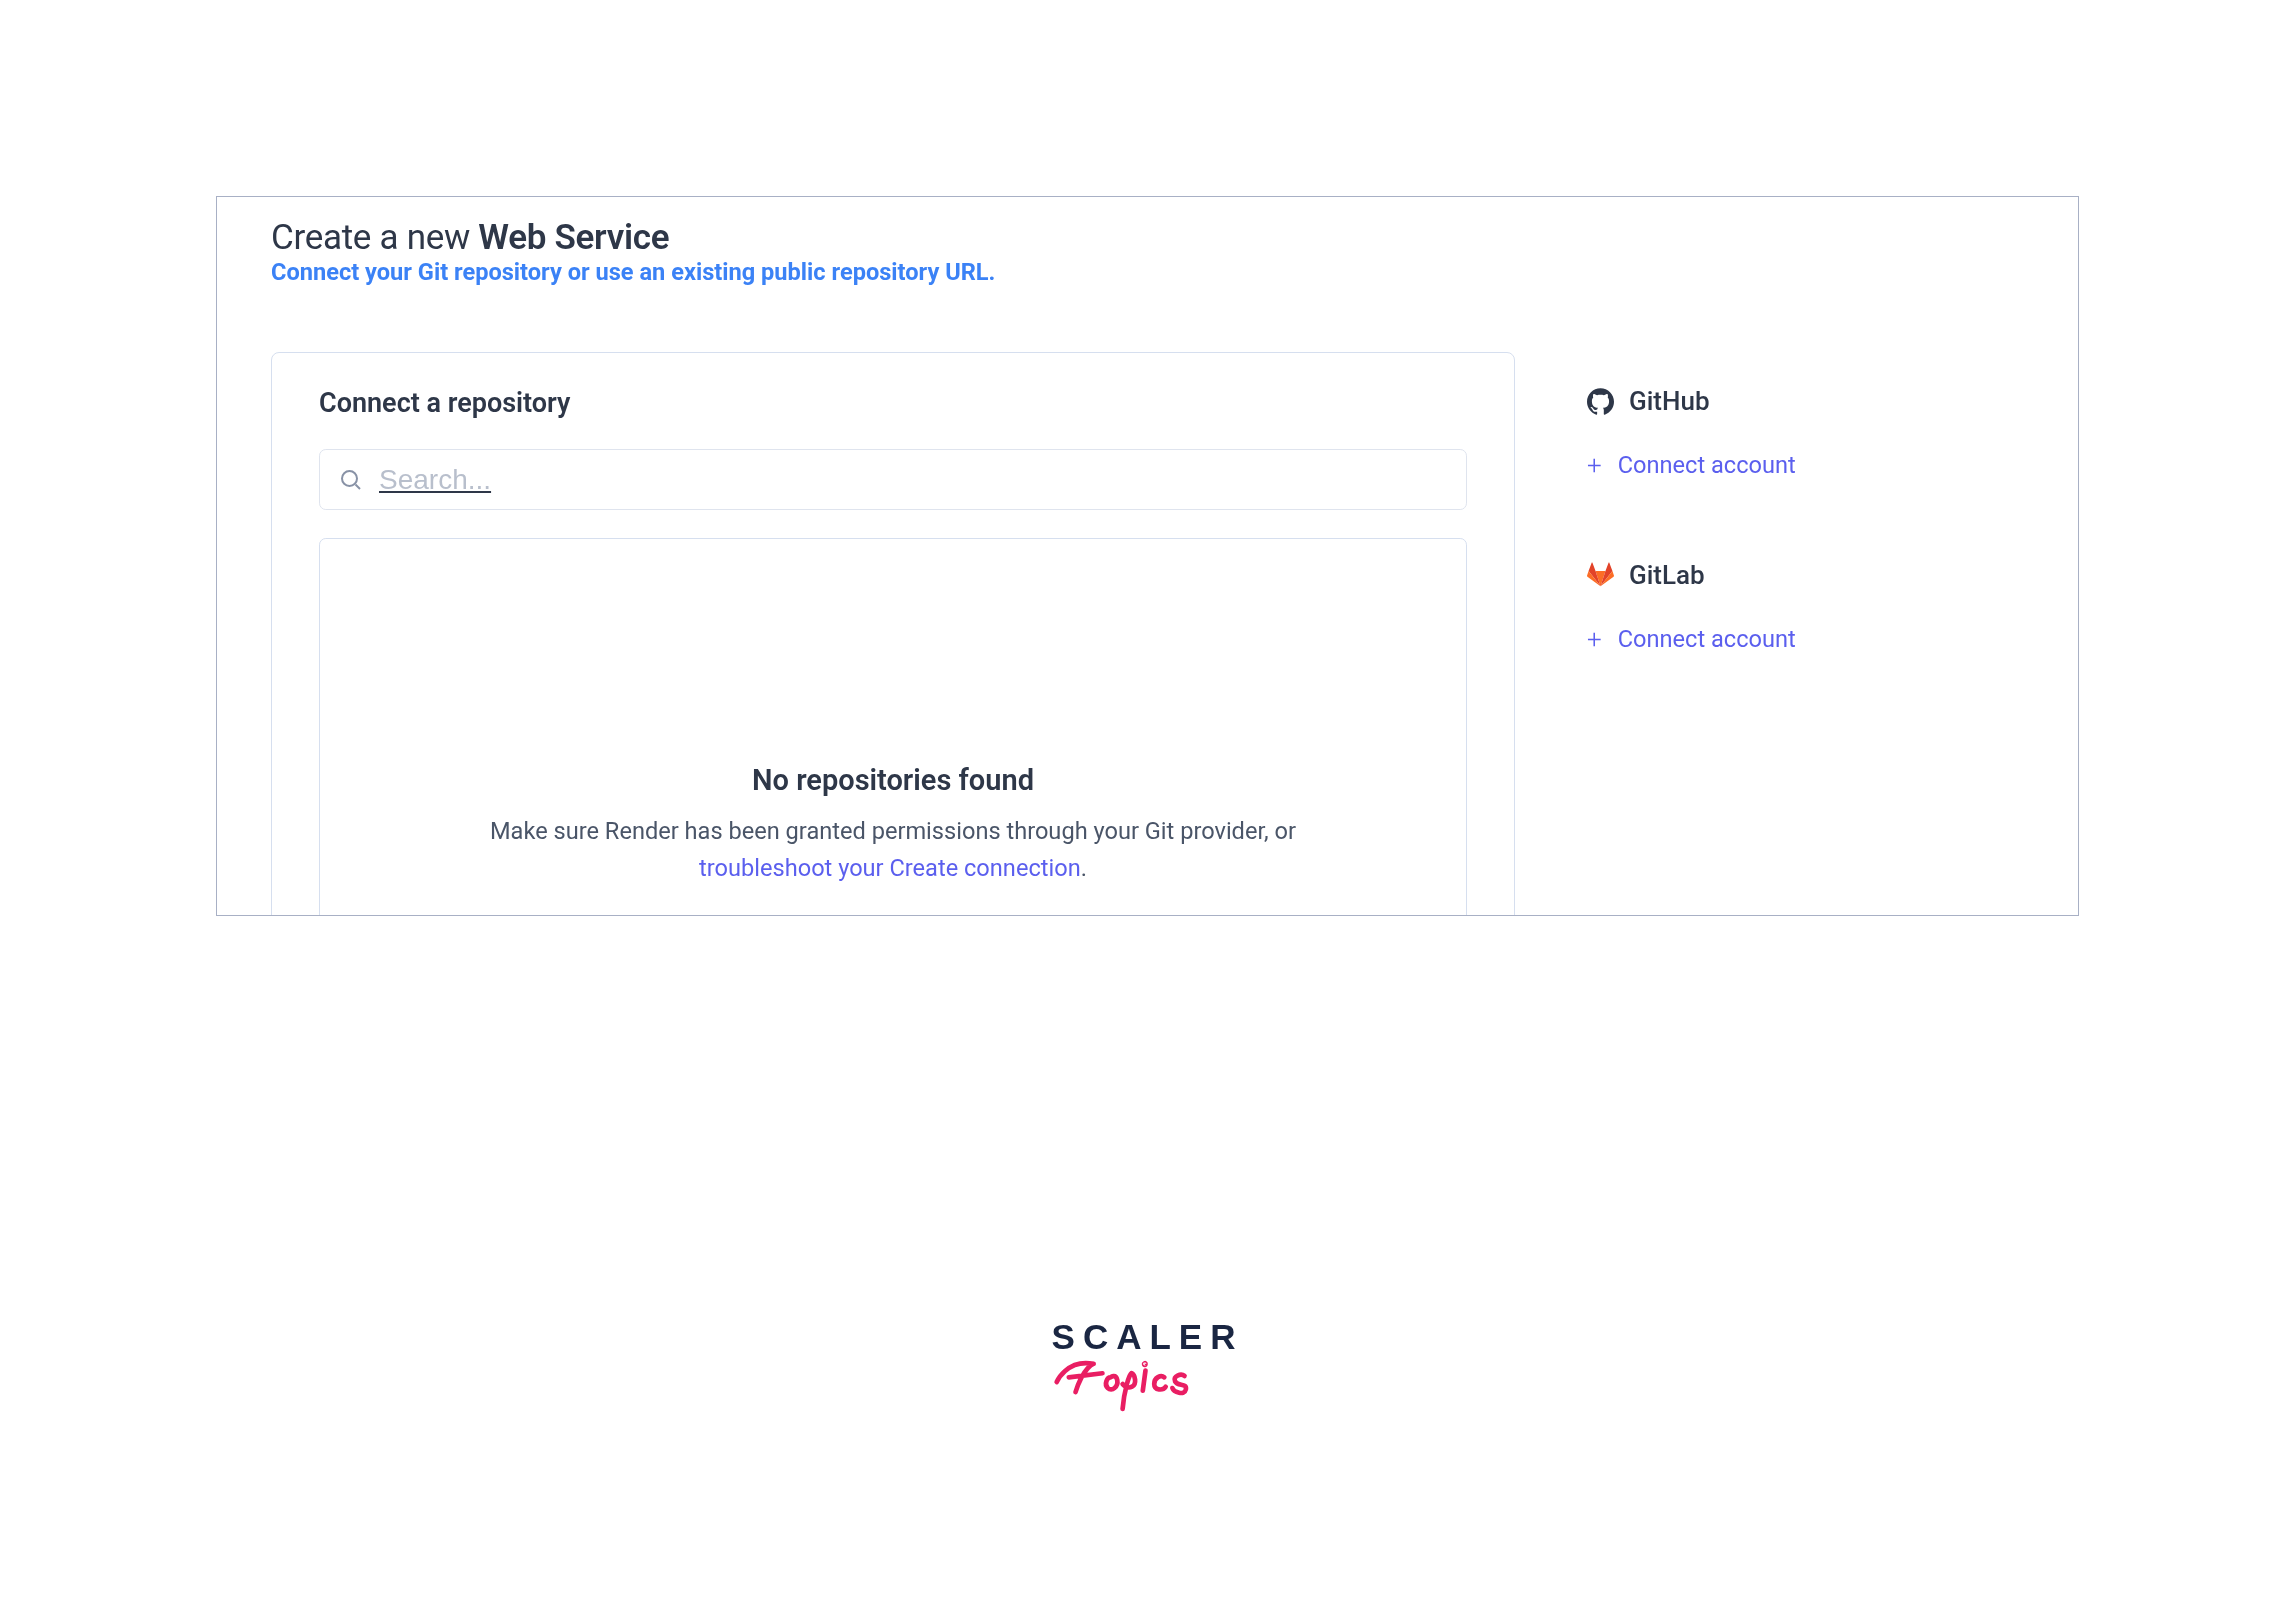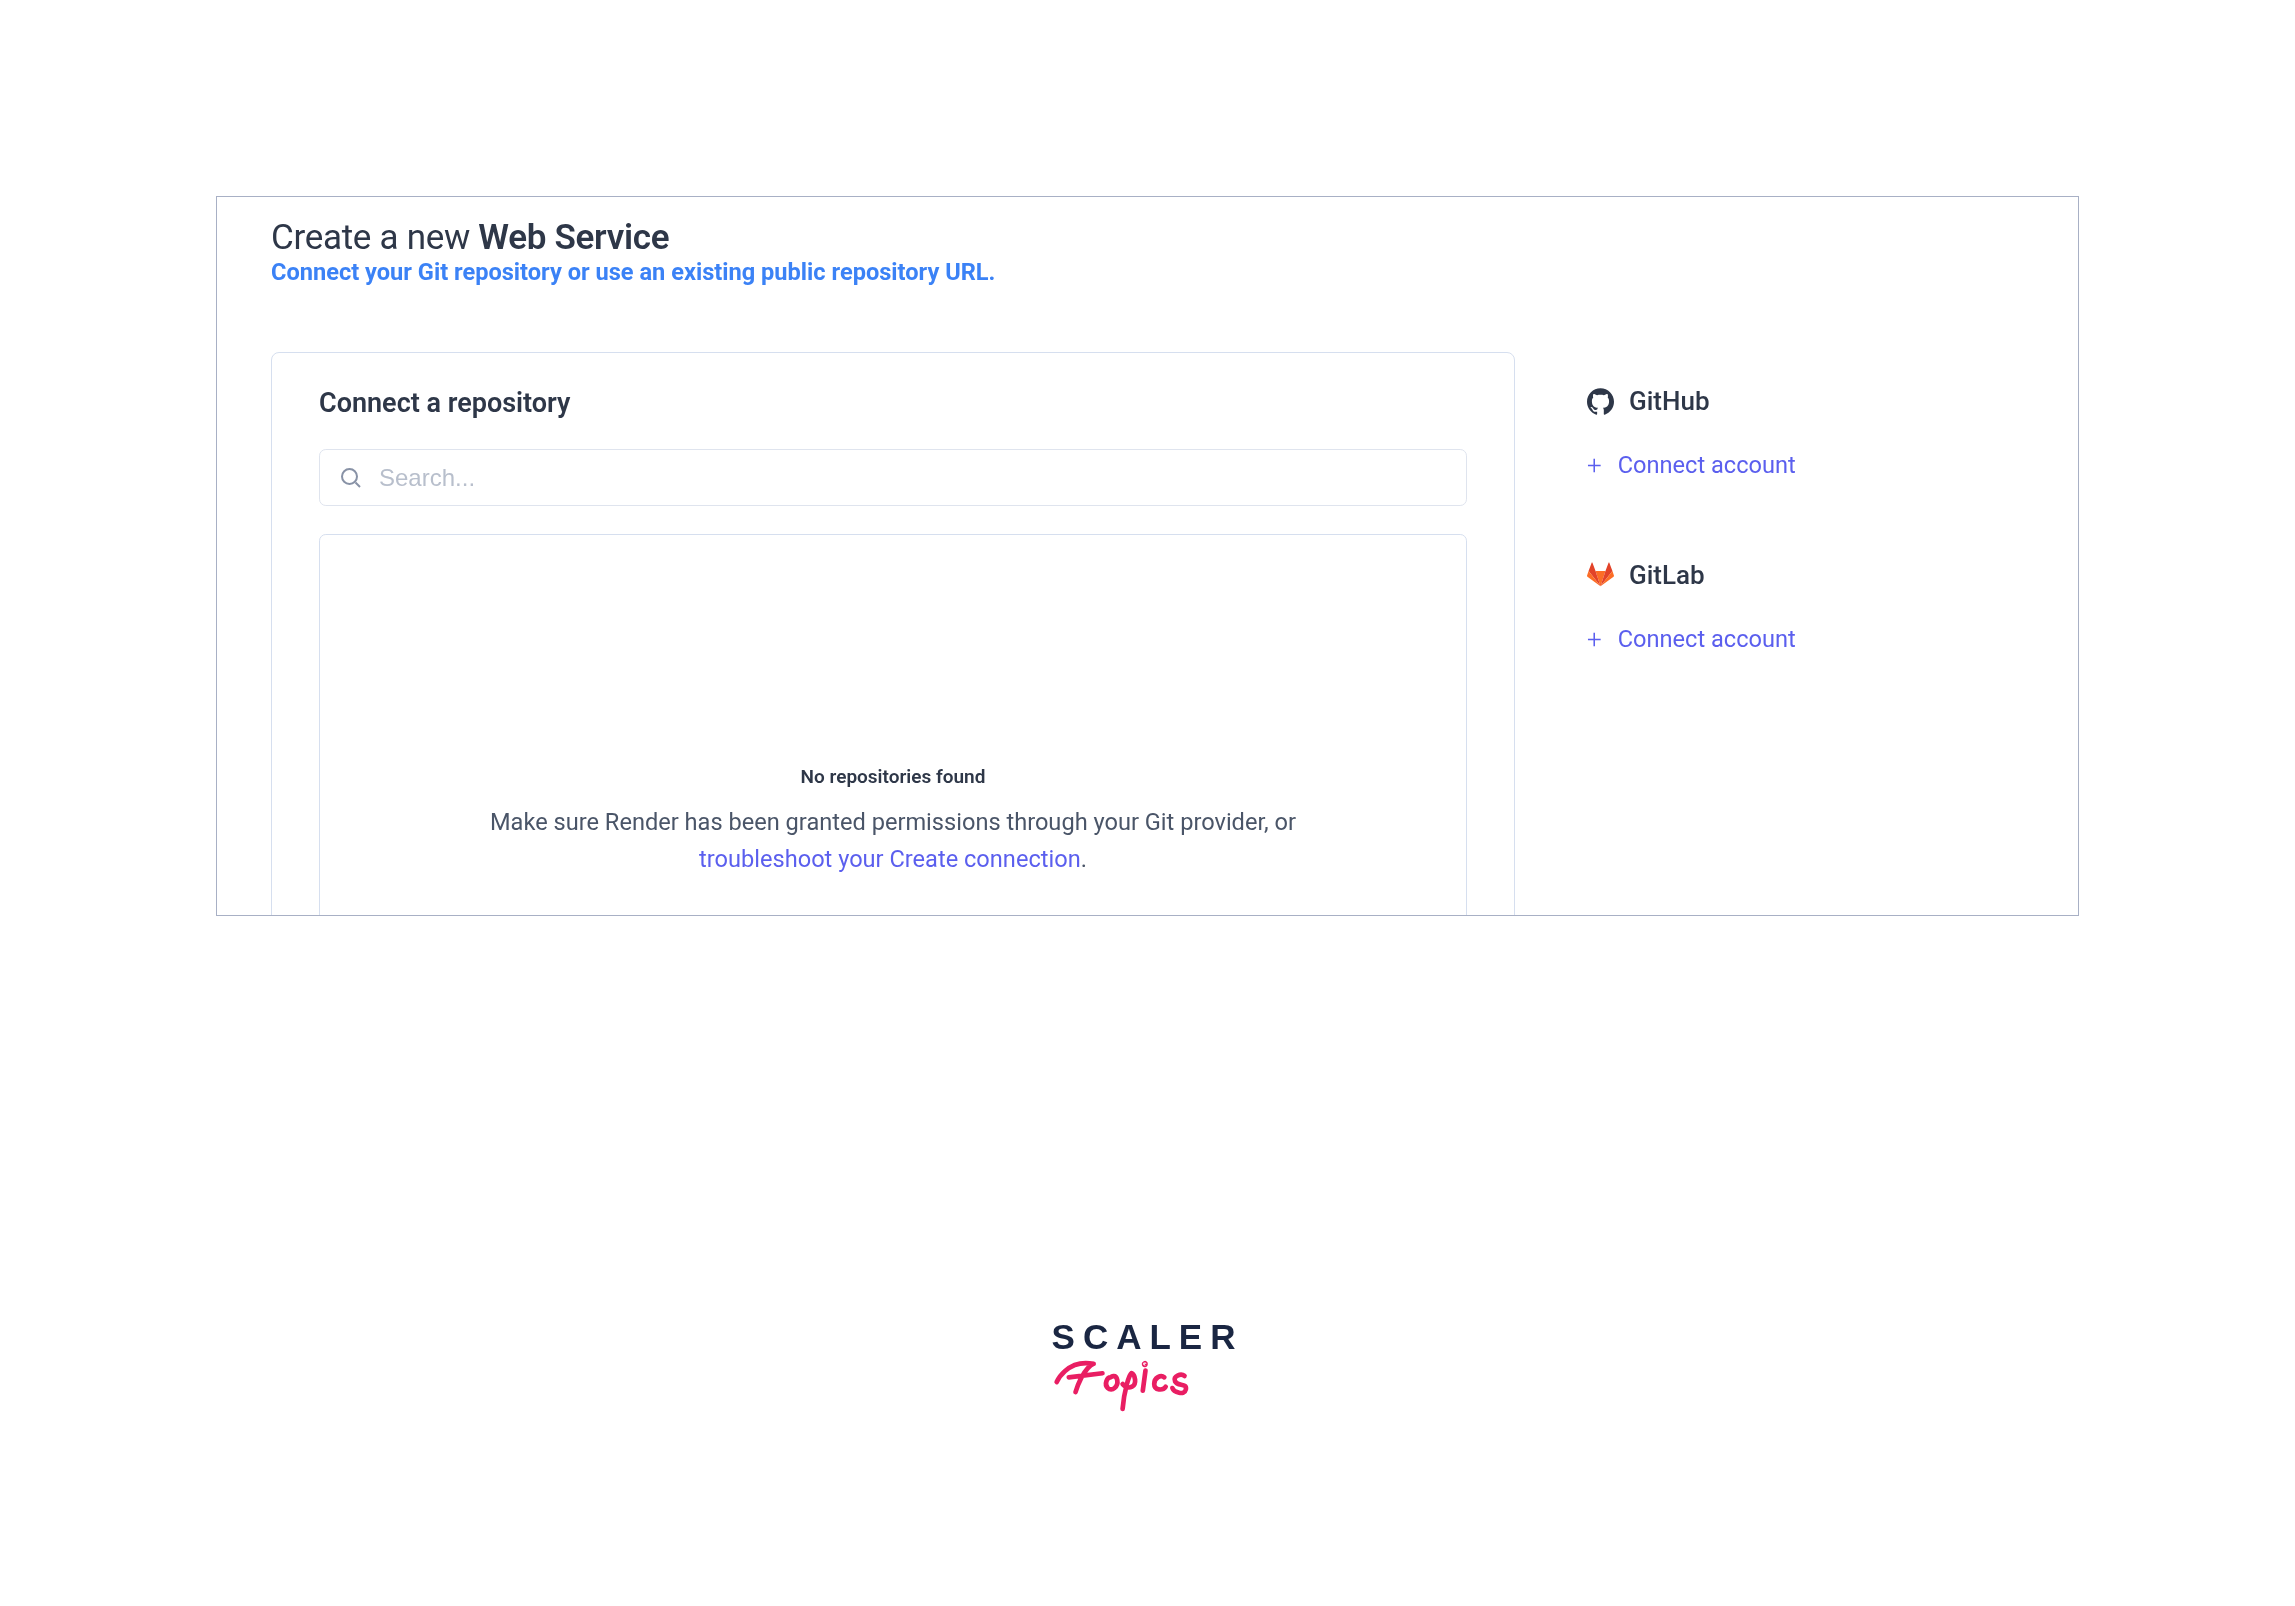--- a/index.html
+++ b/index.html
@@ -81,43 +81,44 @@
     .search-icon-svg {
       width: 24px;
       height: 24px;
       flex-shrink: 0;
       margin-right: 16px;
     }
     
     .search-input {
       border: none;
       outline: none;
-      font-size: 24px;
+      font-size: 28px;
       color: #2e3748;
       width: 100%;
       background: transparent;
+      text-decoration: underline;
     }
     
     .search-input::placeholder {
       color: #b8bfcc;
     }
     
     .repo-results {
       border: 0.7px solid #d6dfef;
       border-radius: 6.8px;
       height: 574px;
       display: flex;
       flex-direction: column;
       align-items: center;
       justify-content: center;
       padding: 27px 122px;
     }
     
     .empty-title {
-      font-size: 19px;
+      font-size: 29px;
       font-weight: 600;
       color: #2e3748;
       text-align: center;
       margin-bottom: 16px;
     }
     
     .empty-text {
       font-size: 23.6px;
       color: #4a5568;
       text-align: center;

